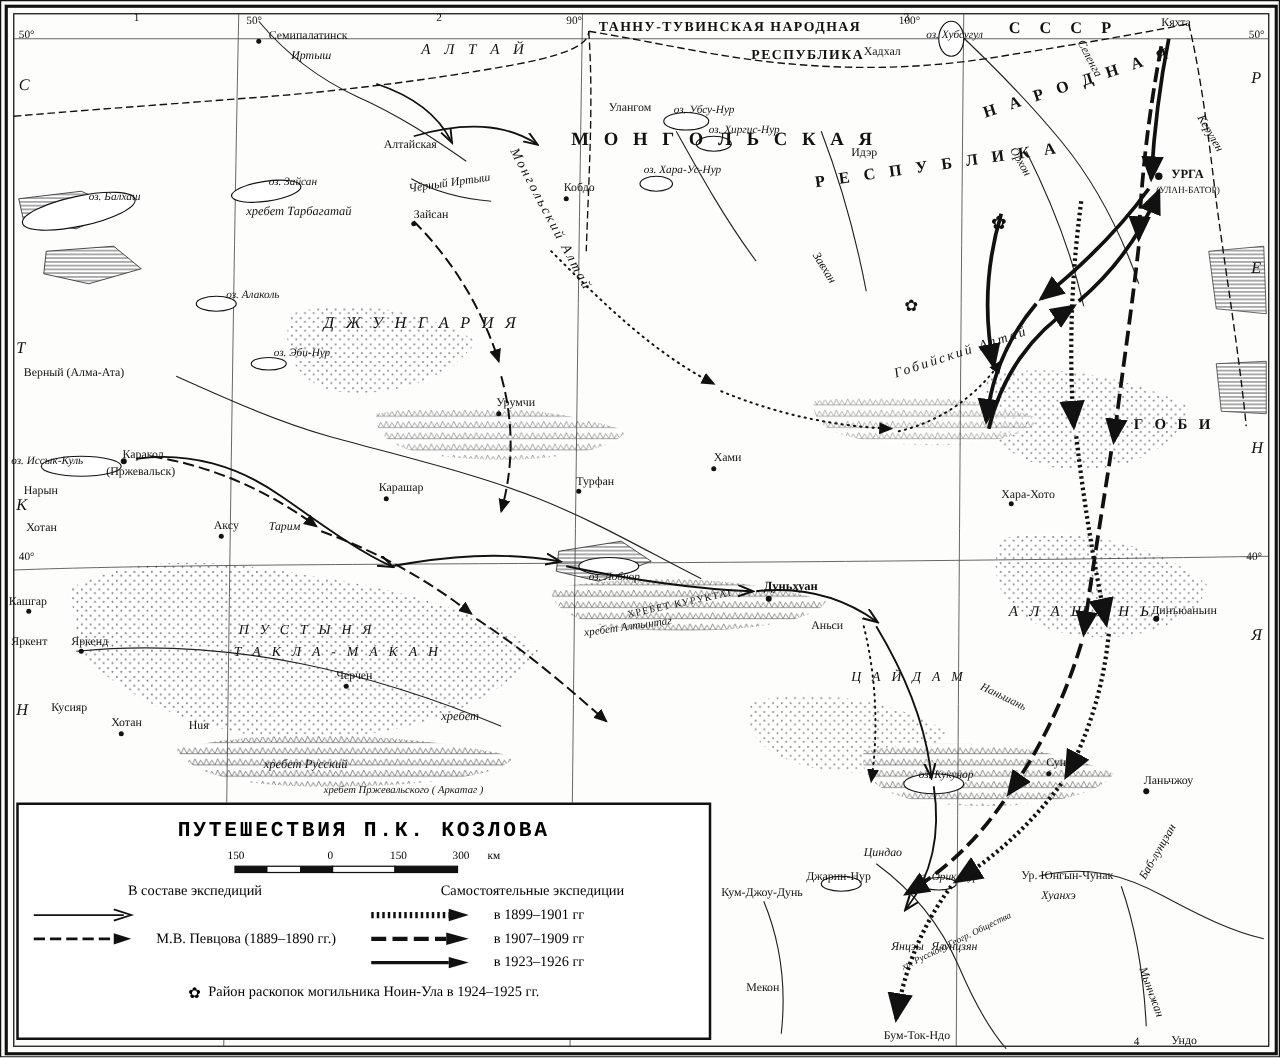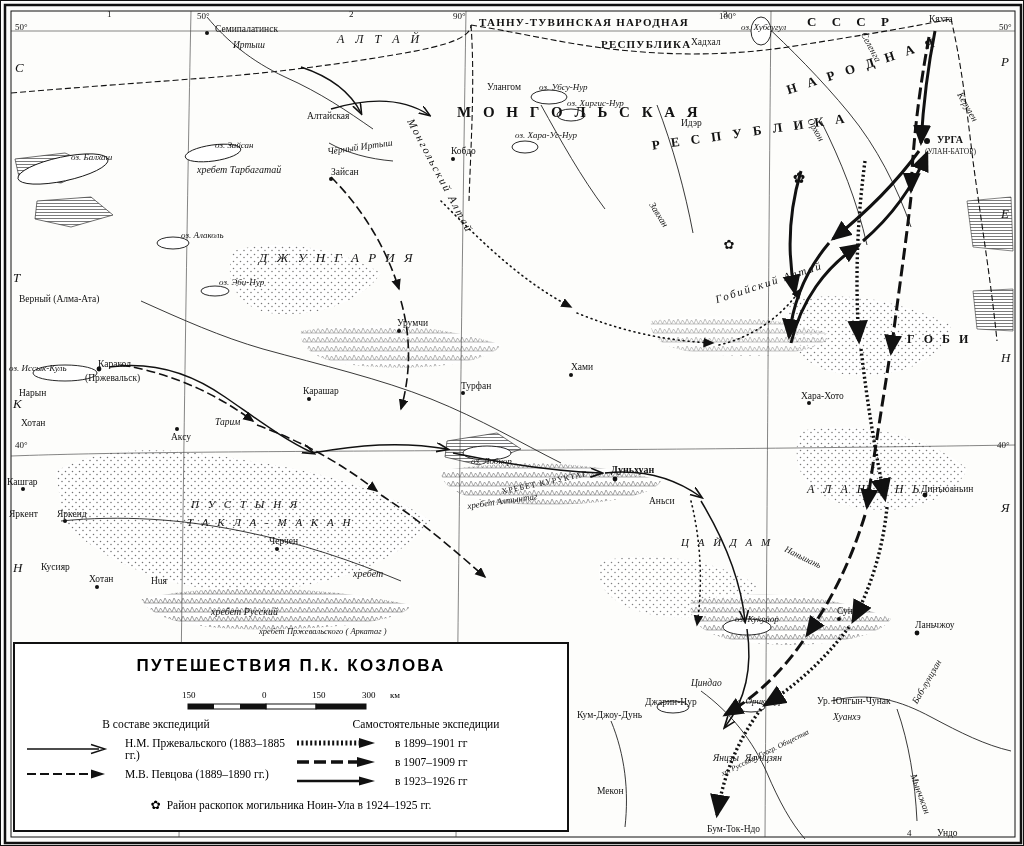--- a/index.html
+++ b/index.html
@@ -56,22 +56,22 @@
     border: 2px solid #111;
     box-sizing: border-box;
     padding: 6px 10px;
   }
   #legend .legend-title {
     text-align: center;
     font-size: 17px;
     font-weight: bold;
     letter-spacing: 2.2px;
     margin-top: 6px;
-    margin-bottom: 14px;
-    font-family: Liberation Sans, sans-serif;
+    margin-bottom: 4px;
+    font-family: Liberation Mono, monospace;
   }
   .scale-wrap {
     display: flex;
     justify-content: center;
     align-items: flex-end;
     margin-top: 4px;
     margin-bottom: 6px;
     gap: 0;
   }
   .scale-bar-box { position: relative; height: 22px; width: 210px; }
@@ -355,21 +355,21 @@
   <div class="lbl water" style="left:214px; top:140px;">оз. Зайсан</div>
   <div class="lbl water" style="left:70px; top:152px;">оз. Балхаш</div>
   <div class="lbl water" style="left:180px; top:230px;">оз. Алаколь</div>
   <div class="lbl water" style="left:218px; top:277px;">оз. Эби-Нур</div>
   <div class="lbl city" style="left:18px; top:294px;">Верный (Алма-Ата)</div>
   <div class="lbl water" style="left:8px; top:363px;">оз. Иссык-Куль</div>
   <div class="lbl city" style="left:97px; top:359px;">Каракол</div>
   <div class="lbl city" style="left:84px; top:373px;">(Пржевальск)</div>
   <div class="lbl city" style="left:18px; top:388px;">Нарын</div>
   <div class="lbl city" style="left:20px; top:418px;">Хотан</div>
-  <div class="lbl city" style="left:170px; top:416px;margin-top:16px;">Аксу</div>
+  <div class="lbl city" style="left:170px; top:416px;">Аксу</div>
   <div class="lbl city" style="left:214px; top:417px; font-style:italic;">Тарим</div>
   <div class="lbl city" style="left:6px; top:477px;">Кашгар</div>
   <div class="lbl city" style="left:8px; top:509px;">Яркент</div>
   <div class="lbl city" style="left:56px; top:509px;">Яркенд</div>
   <div class="lbl city" style="left:40px; top:562px;">Кусияр</div>
   <div class="lbl city" style="left:88px; top:574px;">Хотан</div>
   <div class="lbl city" style="left:150px; top:576px;">Нuя</div>
   <div class="lbl city" style="left:268px; top:536px;">Черчен</div>
   <div class="lbl city" style="left:396px; top:318px;">Урумчи</div>
   <div class="lbl city" style="left:460px; top:381px;">Турфан</div>
@@ -435,21 +435,20 @@
 
     <div class="legend-cols">
       <div class="legend-col">
         <h4>В составе экспедиций</h4>
 
         <div class="legend-row">
           <svg class="legend-sym" viewBox="0 0 92 12">
             <path d="M2 6 H74" stroke="#111" stroke-width="1.4" fill="none"></path>
             <path d="M66 1.5 L80 6 L66 10.5" stroke="#111" stroke-width="1.4" fill="none"></path>
           </svg>
-          <span>Н.М. Пржевальского (1883–1885 гг.)</span>
         </div>
 
         <div class="legend-row">
           <svg class="legend-sym" viewBox="0 0 92 12">
             <path d="M2 6 H66" stroke="#111" stroke-width="2.2" fill="none" stroke-dasharray="9 4"></path>
             <path d="M66 1.5 L80 6 L66 10.5 Z" fill="#111"></path>
           </svg>
           <span>М.В. Певцова (1889–1890 гг.)</span>
         </div>
 

